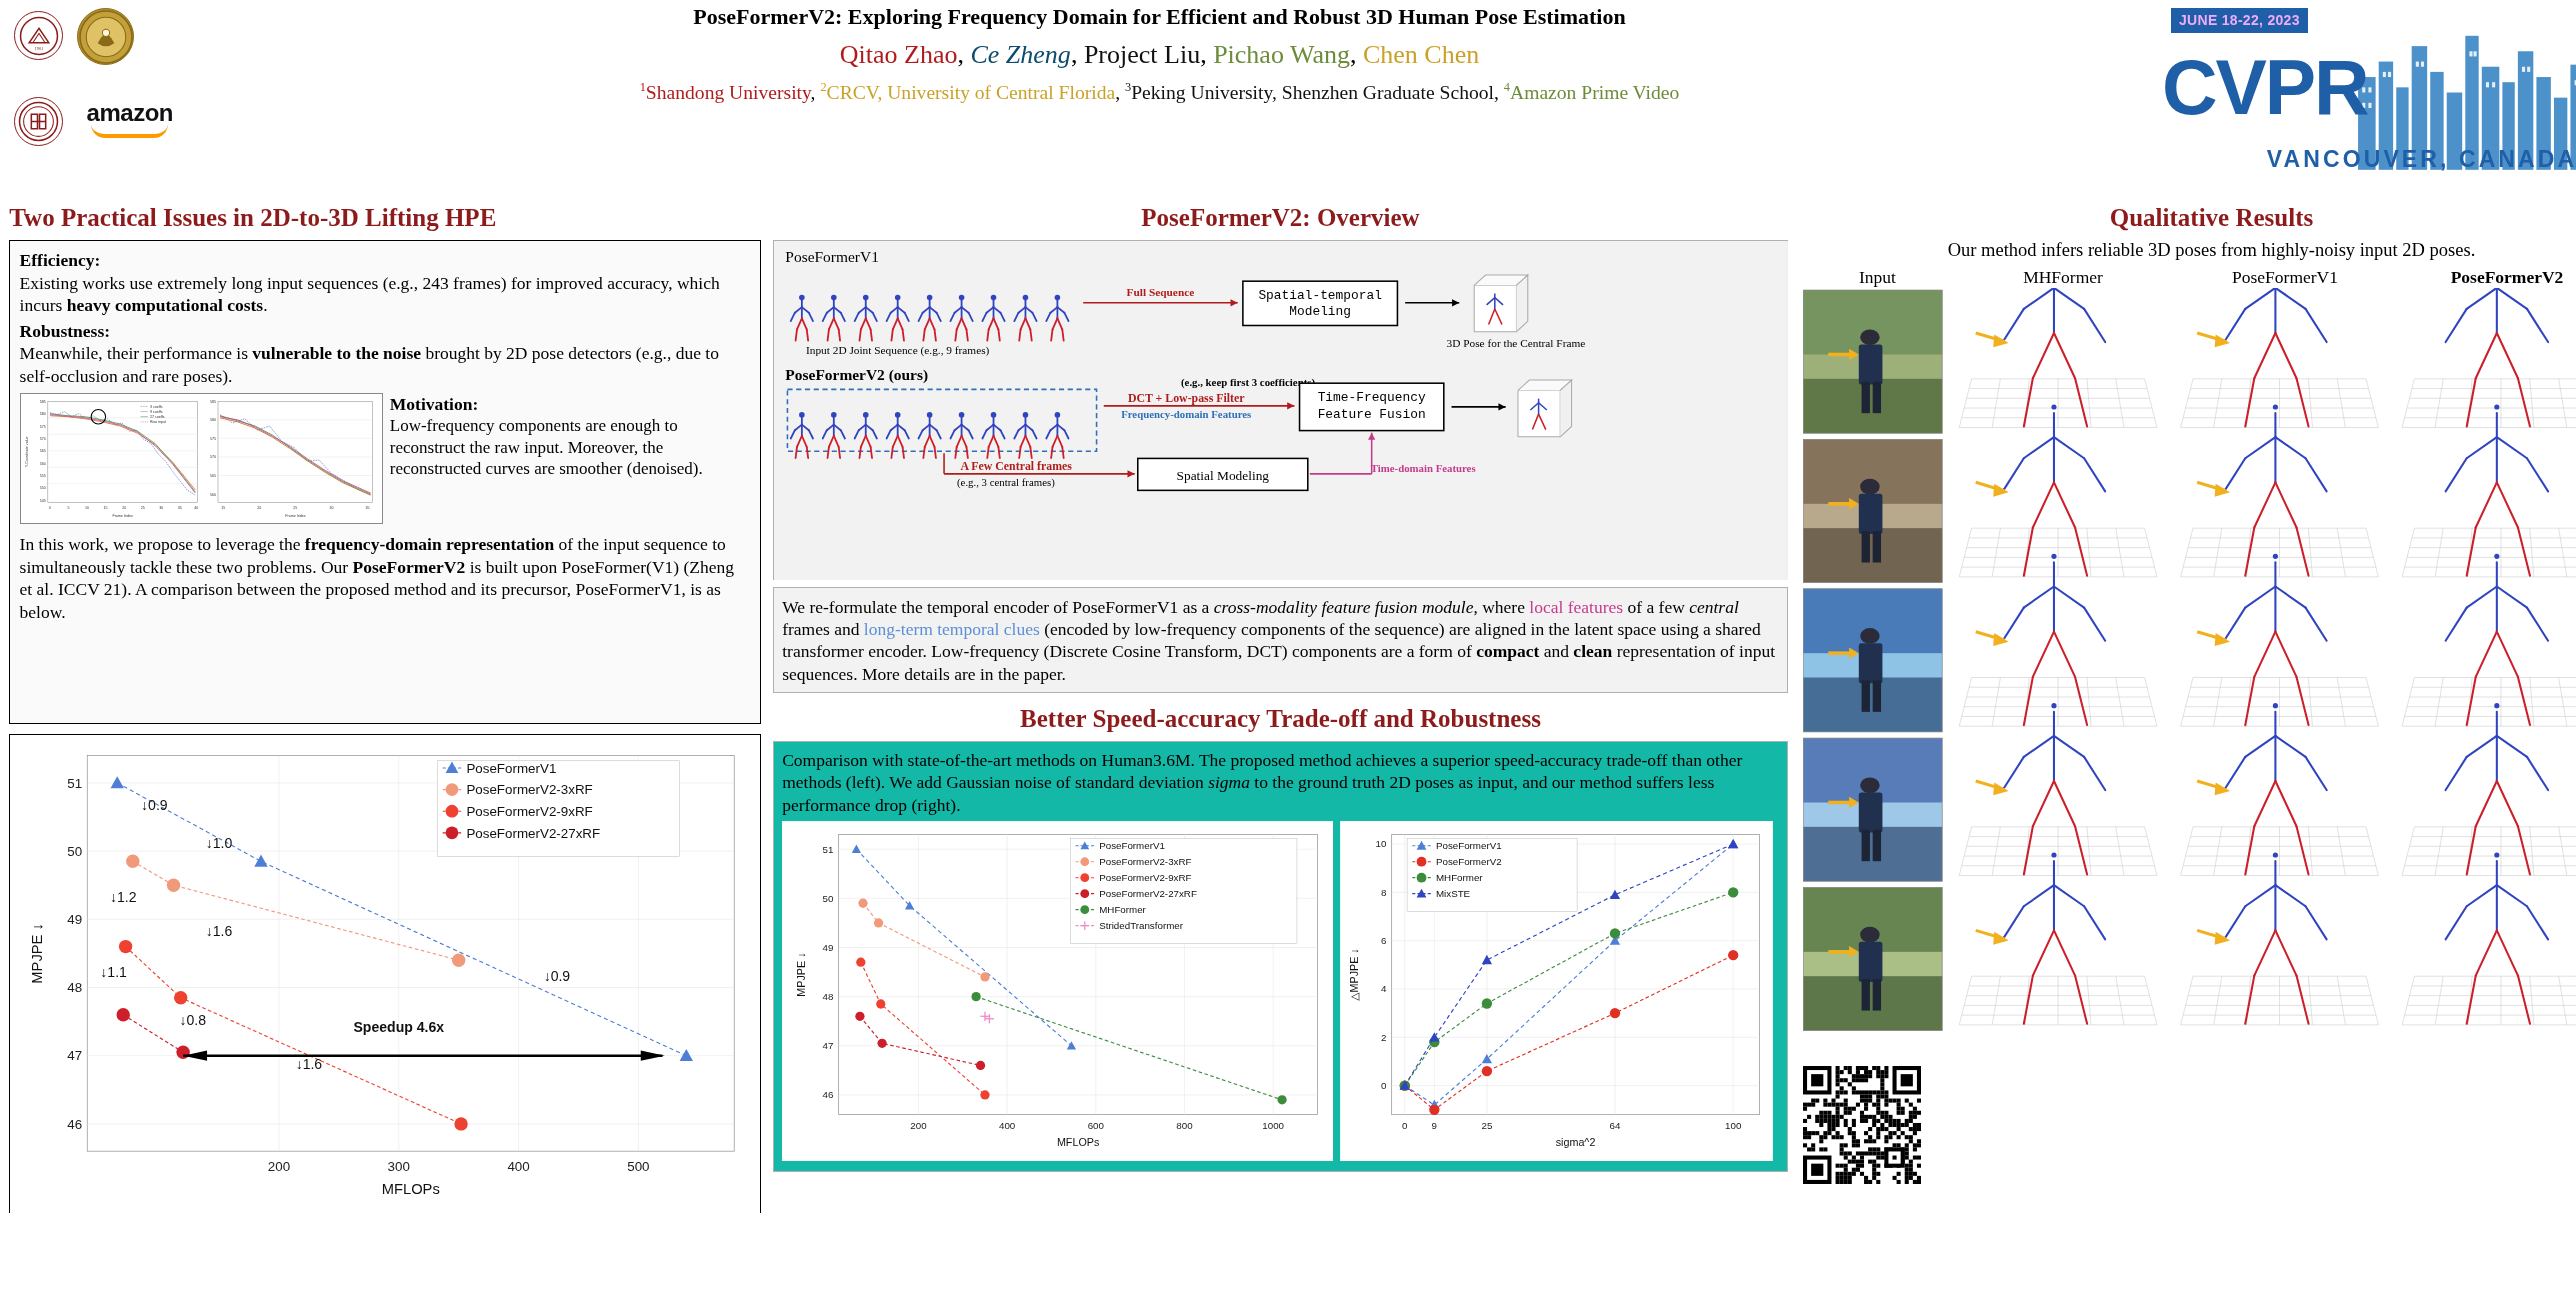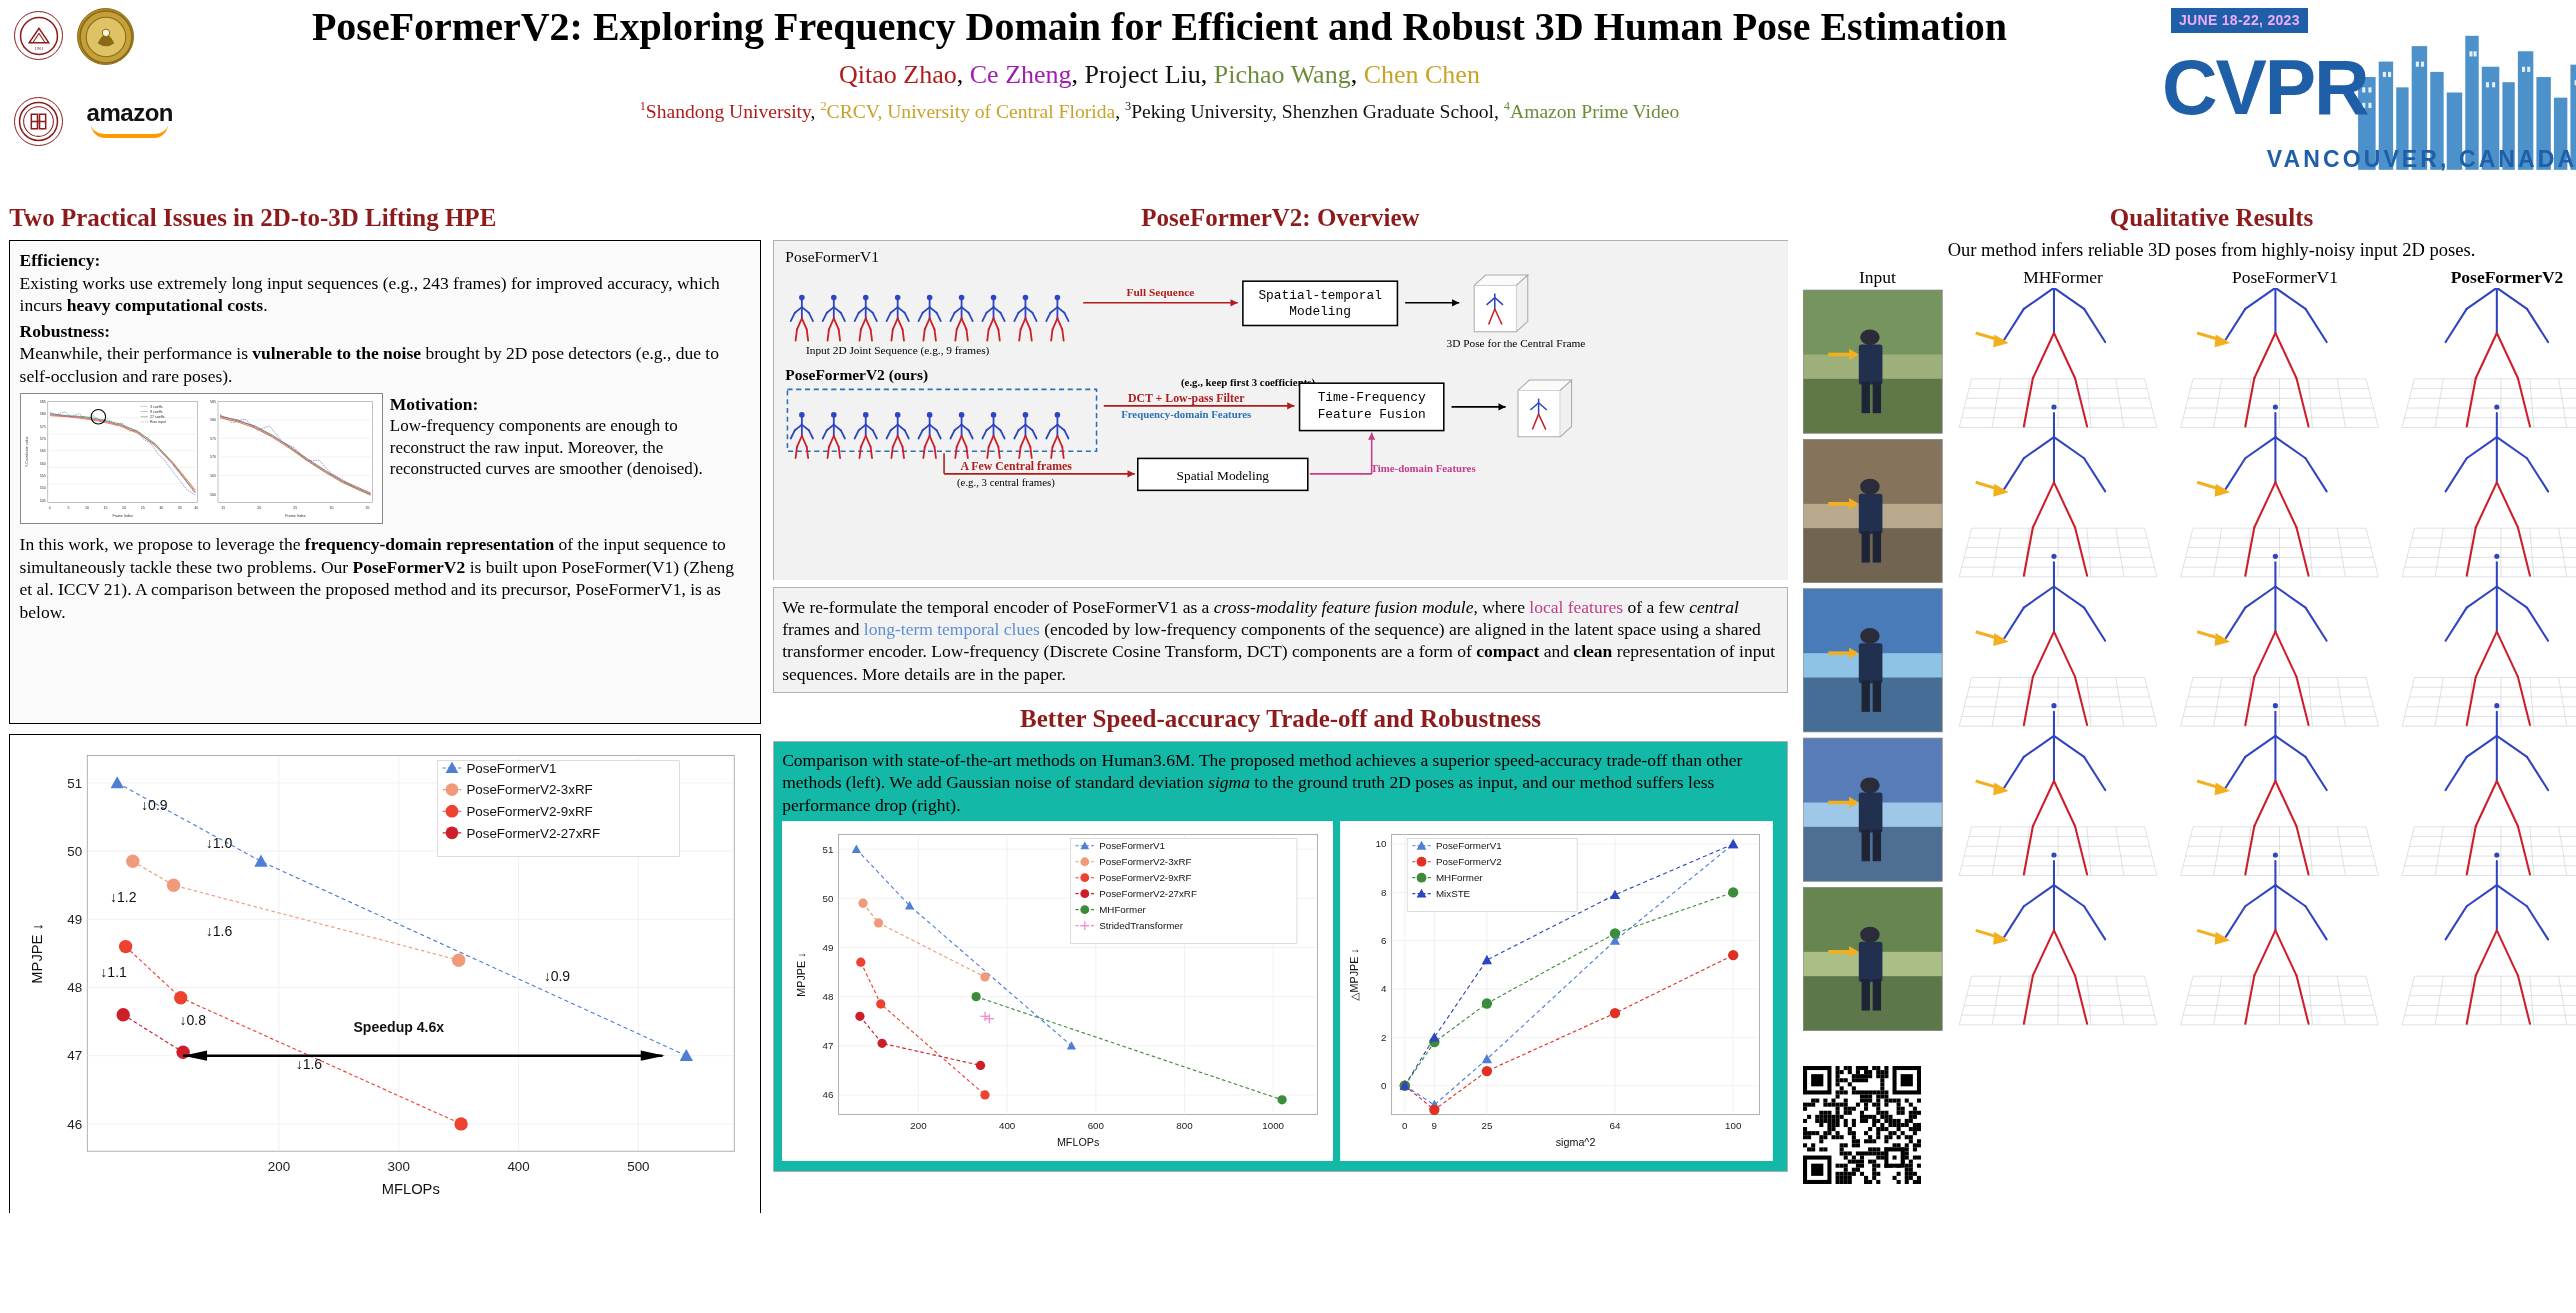--- a/index.html
+++ b/index.html
@@ -35,21 +35,21 @@
     position:absolute; left:64px; top:90px; width:111px; height:49px;
     display:flex; flex-direction:column; align-items:center; justify-content:center;
   }
   .logo-amazon .word { font-size:24px; font-weight:bold; letter-spacing:-0.5px; color:#111; }
   .logo-amazon .smile {
     width:77px; height:13.4px; border-bottom:4.6px solid #ff9900;
     border-radius:0 0 41px 41px; margin-top:-3.1px;
   }
   .title-block { position:absolute; left:201px; top:5.2px; width:1917px; text-align:center; }
   .poster-title {
-    font-size:40px; font-weight:bold; line-height:1.08; color:#000;
+    font-size:22px; font-weight:bold; line-height:1.08; color:#000;
     font-family:"Liberation Serif", serif;
   }
   .authors { margin-top:11.3px; font-size:26px; font-family:"Liberation Serif", serif; }
   .authors span { white-space:nowrap; }
   .affils { margin-top:9.3px; font-size:19.6px; font-family:"Liberation Serif", serif; }
   .affils sup { font-size:12.4px; }
 
   .cvpr { position:absolute; right:5.2px; top:3.1px; width:464px; height:196px; }
   .cvpr-date {
     position:absolute; left:12px; top:5.2px;
@@ -148,21 +148,21 @@
         </svg>
       </div>
       <div class="logo-amazon">
         <div class="word">amazon</div>
         <div class="smile"></div>
       </div>
     </div>
 
     <div class="title-block">
       <div class="poster-title">PoseFormerV2: Exploring Frequency Domain for Efficient and Robust 3D Human Pose Estimation</div>
-      <div class="authors"><span style="color: rgb(176, 28, 28);">Qitao Zhao</span><span>, </span><span style="color: #a21caf;">Ce Zheng</span><span>, </span><span style="color: rgb(17, 17, 17);">Project Liu</span><span>, </span><span style="color: rgb(109, 140, 58);">Pichao Wang</span><span>, </span><span style="color: rgb(201, 162, 39);">Chen Chen</span></div>
+      <div class="authors"><span style="color: rgb(176, 28, 28);">Qitao Zhao</span><span>, </span><span style="color: #0c4a6e; font-style: italic;">Ce Zheng</span><span>, </span><span style="color: rgb(17, 17, 17);">Project Liu</span><span>, </span><span style="color: rgb(109, 140, 58);">Pichao Wang</span><span>, </span><span style="color: rgb(201, 162, 39);">Chen Chen</span></div>
       <div class="affils"><sup style="color: rgb(176, 28, 28);">1</sup><span style="color: rgb(176, 28, 28);">Shandong University</span><span>, </span><sup style="color: rgb(201, 162, 39);">2</sup><span style="color: rgb(201, 162, 39);">CRCV, University of Central Florida</span><span>, </span><sup style="color: rgb(17, 17, 17);">3</sup><span style="color: rgb(17, 17, 17);">Peking University, Shenzhen Graduate School</span><span>, </span><sup style="color: rgb(109, 140, 58);">4</sup><span style="color: rgb(109, 140, 58);">Amazon Prime Video</span></div>
     </div>
 
     <div class="cvpr">
       <svg class="skyline" viewBox="0 0 520 300">
         <g fill="#2f7fc1" opacity="0.9">
           <rect x="6" y="120" width="34" height="180"></rect>
           <rect x="46" y="90" width="28" height="210"></rect>
           <rect x="80" y="140" width="24" height="160"></rect>
           <rect x="110" y="60" width="30" height="240"></rect>

